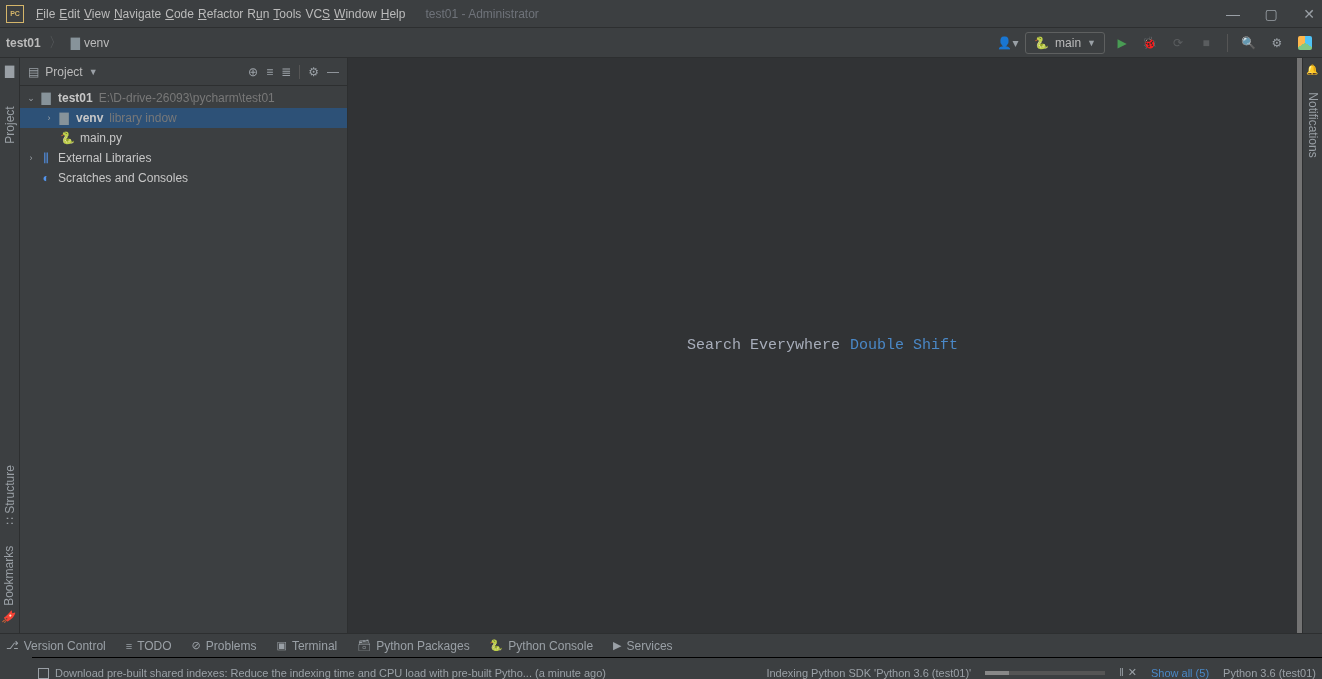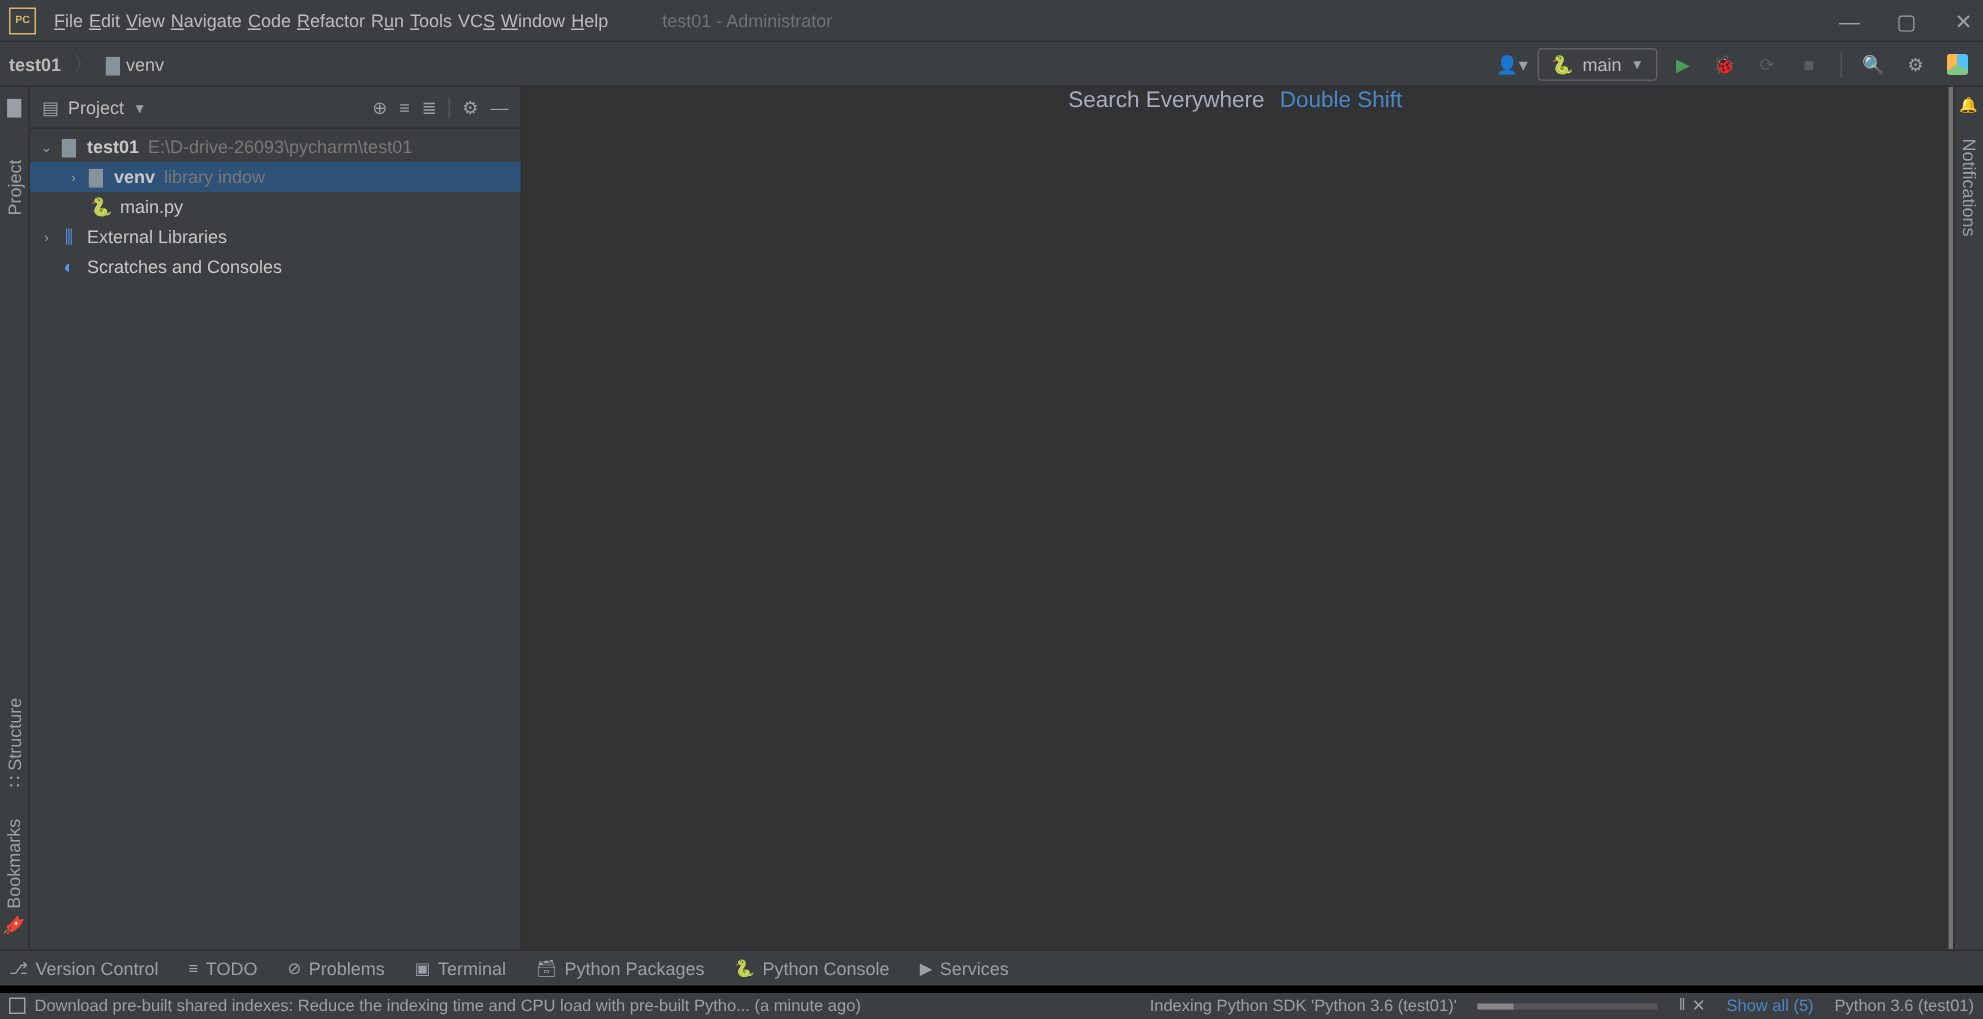--- a/index.html
+++ b/index.html
@@ -6,21 +6,21 @@
 html, body { width: 1322px; height: 679px; overflow: hidden; }
 body { font-family: "Segoe UI", Arial, sans-serif; font-size: 12px; background: #3c3f41; color: #bbbbbb; display: flex; flex-direction: column; }
 :root { --bg: #3c3f41; --bg-dark: #313335; --bg-darker: #2b2b2b; --border: #515151; --text: #bbbbbb; --text-dim: #787878; --link: #589df6; --accent: #4a88c7; --selection: #2d5177; --green: #499c54; }
 
 
 .titlebar { height: 28px; background: var(--bg); display: flex; align-items: center; padding: 0 6px; border-bottom: 1px solid #2d2f30; }
 .logo { width: 18px; height: 18px; border: 1px solid #d4b56a; display: flex; align-items: center; justify-content: center; font-size: 7px; color: #d4b56a; font-weight: bold; margin-right: 12px; }
 .menu { display: flex; gap: 4px; }
 .menu span { cursor: pointer; }
 .menu .ul { text-decoration: underline; }
-.title-text { margin-left: 36px; color: #6f737a; }
+.title-text { margin-left: 20px; color: #6f737a; }
 .win-controls { margin-left: auto; display: flex; gap: 24px; color: #9aa0a6; font-size: 14px; }
 .win-controls span { width: 14px; text-align: center; cursor: pointer; }
 
 
 .navbar { height: 30px; background: var(--bg); display: flex; align-items: center; padding: 0 6px; border-bottom: 1px solid #2d2f30; }
 .crumb { display: flex; align-items: center; gap: 4px; }
 .crumb-sep { color: #5a5d5f; margin: 0 4px; font-size: 14px; }
 .nav-icons { margin-left: auto; display: flex; align-items: center; gap: 6px; }
 .nav-btn { width: 22px; height: 22px; display: flex; align-items: center; justify-content: center; cursor: pointer; color: #9aa0a6; }
 .run-config { height: 22px; border: 1px solid #5e6060; border-radius: 3px; padding: 0 8px; display: flex; align-items: center; gap: 6px; cursor: pointer; }
@@ -55,34 +55,34 @@
 .tree-indent { display: inline-block; }
 .tree-arrow { width: 14px; text-align: center; color: #9aa0a6; font-size: 9px; }
 .tree-icon { width: 16px; text-align: center; margin-right: 4px; }
 .folder { color: #87939a; }
 .lib-icon { color: #5394ec; }
 .scratch-icon { color: #5394ec; }
 .tree-label { color: #c7c7c7; }
 .tree-label.bold { font-weight: 600; }
 .tree-hint { color: #787878; margin-left: 6px; }
 
-.editor { flex: 1; background: var(--bg-dark); display: flex; align-items: flex-start; justify-content: center; border-right: 3px solid #737373; }
+.editor { flex: 1; background: var(--bg-dark); display: flex; align-items: center; justify-content: center; border-right: 5px solid #737373; font-family: Liberation Mono, monospace; }
 .shortcuts { display: flex; flex-direction: column; gap: 18px; font-size: 15px; }
 .shortcuts .row { display: flex; gap: 10px; }
 .shortcuts .label { color: #a7adba; }
 .shortcuts .key { color: var(--accent); }
 .shortcuts .drop { color: #a7adba; }
 
 
 .toolbar-bottom { height: 24px; background: var(--bg); border-top: 1px solid #2d2f30; display: flex; align-items: center; padding: 0 6px; gap: 20px; color: #9aa0a6; }
 .toolbar-bottom .item { display: flex; align-items: center; gap: 5px; cursor: pointer; }
 .toolbar-bottom .ico { font-size: 11px; }
 
 
-.statusbar { height: 22px; background: var(--bg); border-top: 5px solid #000000; display: flex; align-items: center; padding: 0 6px; font-size: 11px; color: #9aa0a6; }
+.statusbar { height: 22px; background: var(--bg); border-top: 1px solid #000000; display: flex; align-items: flex-end; padding: 0 6px; font-size: 11px; color: #9aa0a6; margin-left: 32px; }
 .statusbar .msg { margin-left: 6px; }
 .statusbar .right { margin-left: auto; display: flex; align-items: center; gap: 14px; }
 .statusbar .prog { width: 120px; height: 4px; background: #555; position: relative; }
 .statusbar .prog::before { content:""; position:absolute; left:0; top:0; bottom:0; width:20%; background:#888; }
 .statusbar .prog-controls { display: flex; gap: 4px; }
 .statusbar .link { color: var(--accent); cursor: pointer; }
 
 .sq { width: 11px; height: 11px; border: 1px solid #9aa0a6; display: inline-block; }
 .tri-logo { display:inline-block; width:14px; height:14px; background: conic-gradient(#4fc3f7 0 120deg, #81c784 120deg 240deg, #ffb74d 240deg 360deg); border-radius: 2px; }
 </style>

